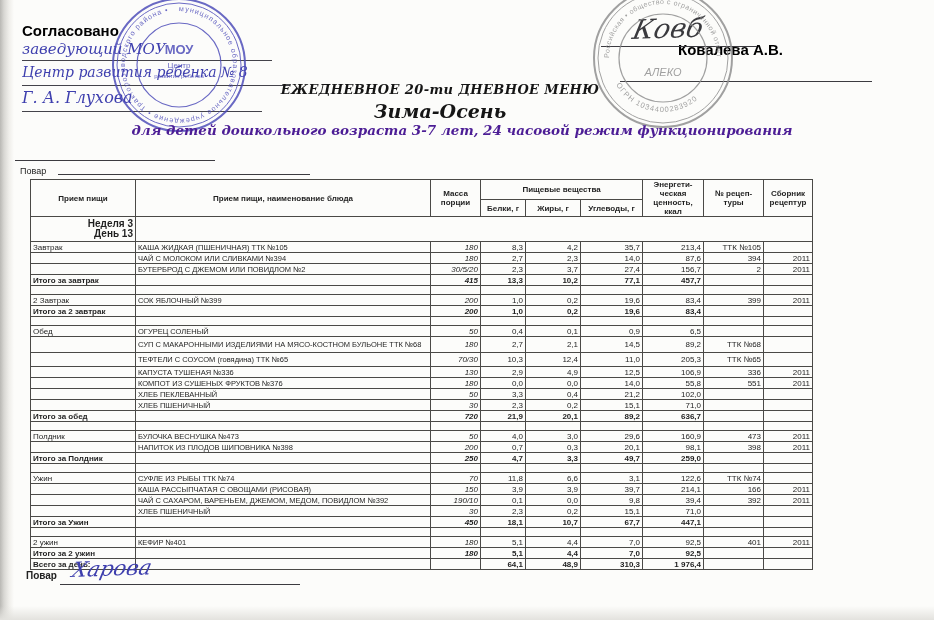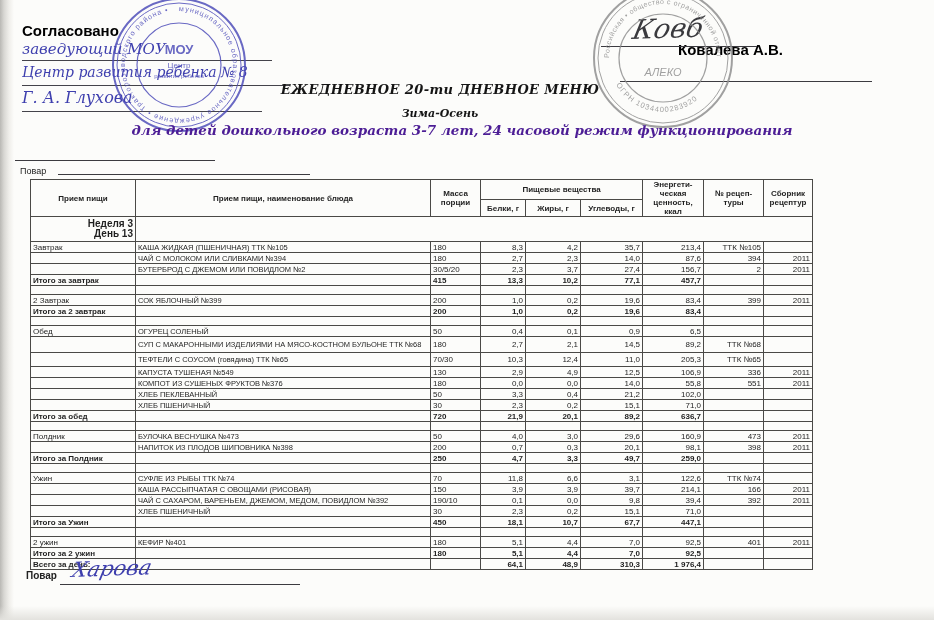--- a/index.html
+++ b/index.html
@@ -16,21 +16,21 @@
   
   .hand{font-family:"DejaVu Serif",serif;font-style:italic;color:#3e3fae;
     transform:skewX(-14deg) rotate(-2deg);transform-origin:left bottom;white-space:nowrap;}
   .hand-dark{color:#3a3a3e;}
   .uline{border-bottom:1.2px solid #44434a;}
 
   
   .title-blk{left:110px;top:82px;width:660px;text-align:center;
     font-family:"DejaVu Serif",serif;font-style:italic;font-weight:bold;color:#151515;}
   .title-main{font-size:13px;letter-spacing:.4px;}
-  .title-sub{font-size:11px;margin-top:10px;}
+  .title-sub{font-size:19px;margin-top:3px;}
   .title-sub2{position:absolute;left:90px;top:122px;width:744px;text-align:center;
     font-family:"DejaVu Serif",serif;font-style:italic;font-weight:bold;font-size:13.5px;color:#4c1d95;}
 
   
   .stamp{position:absolute;opacity:.82;}
   .stamp text{font-family:"Liberation Sans",sans-serif;}
 
   
   .menu-wrap{position:absolute;left:30px;top:179px;width:784px;}
   table.menu{border-collapse:collapse;table-layout:fixed;width:782px;
@@ -39,21 +39,21 @@
   table.menu{border:1.5px solid #3c3b38;}
   th{font-weight:bold;font-size:8px;text-align:center;vertical-align:middle;padding:2px;}
   .hdr-row1 th{height:16px;}
   .hdr-row2 th{height:13px;}
   .week-cell{font-weight:bold;text-align:right;font-size:10px;height:24px;line-height:10px;}
   .row-item td,.row-total td{height:10px;line-height:9px;}
   .row-blank td{height:8px;}
   .row-total td{font-weight:bold;}
   .c-sec{font-weight:normal;white-space:nowrap;}
   .c-dish{white-space:nowrap;font-size:7.5px;}
-  .c-mass{text-align:left;}
+  .c-mass{text-align:right;font-style:italic;}
   .c-num{text-align:right;padding-right:3px;}
   .c-rec{text-align:right;}
 
   .line{position:absolute;border-bottom:1.2px solid #3c3b40;}
 </style>
 </head>
 <body>
 
 <div class="page">
   <div class="scan-edge"></div>
@@ -276,21 +276,21 @@
             <td class="c-mass">70/30</td>
             <td class="c-num">10,3</td>
             <td class="c-num">12,4</td>
             <td class="c-num">11,0</td>
             <td class="c-num">205,3</td>
             <td class="c-rec">ТТК №65</td>
             <td class="c-rec"></td>
           </tr>
           <tr class="row-item">
             <td class="c-sec"></td>
-            <td class="c-dish">КАПУСТА ТУШЕНАЯ №549</td>
+            <td class="c-dish">КАПУСТА ТУШЕНАЯ №336</td>
             <td class="c-mass">130</td>
             <td class="c-num">2,9</td>
             <td class="c-num">4,9</td>
             <td class="c-num">12,5</td>
             <td class="c-num">106,9</td>
             <td class="c-rec">336</td>
             <td class="c-rec">2011</td>
           </tr>
           <tr class="row-item">
             <td class="c-sec"></td>

